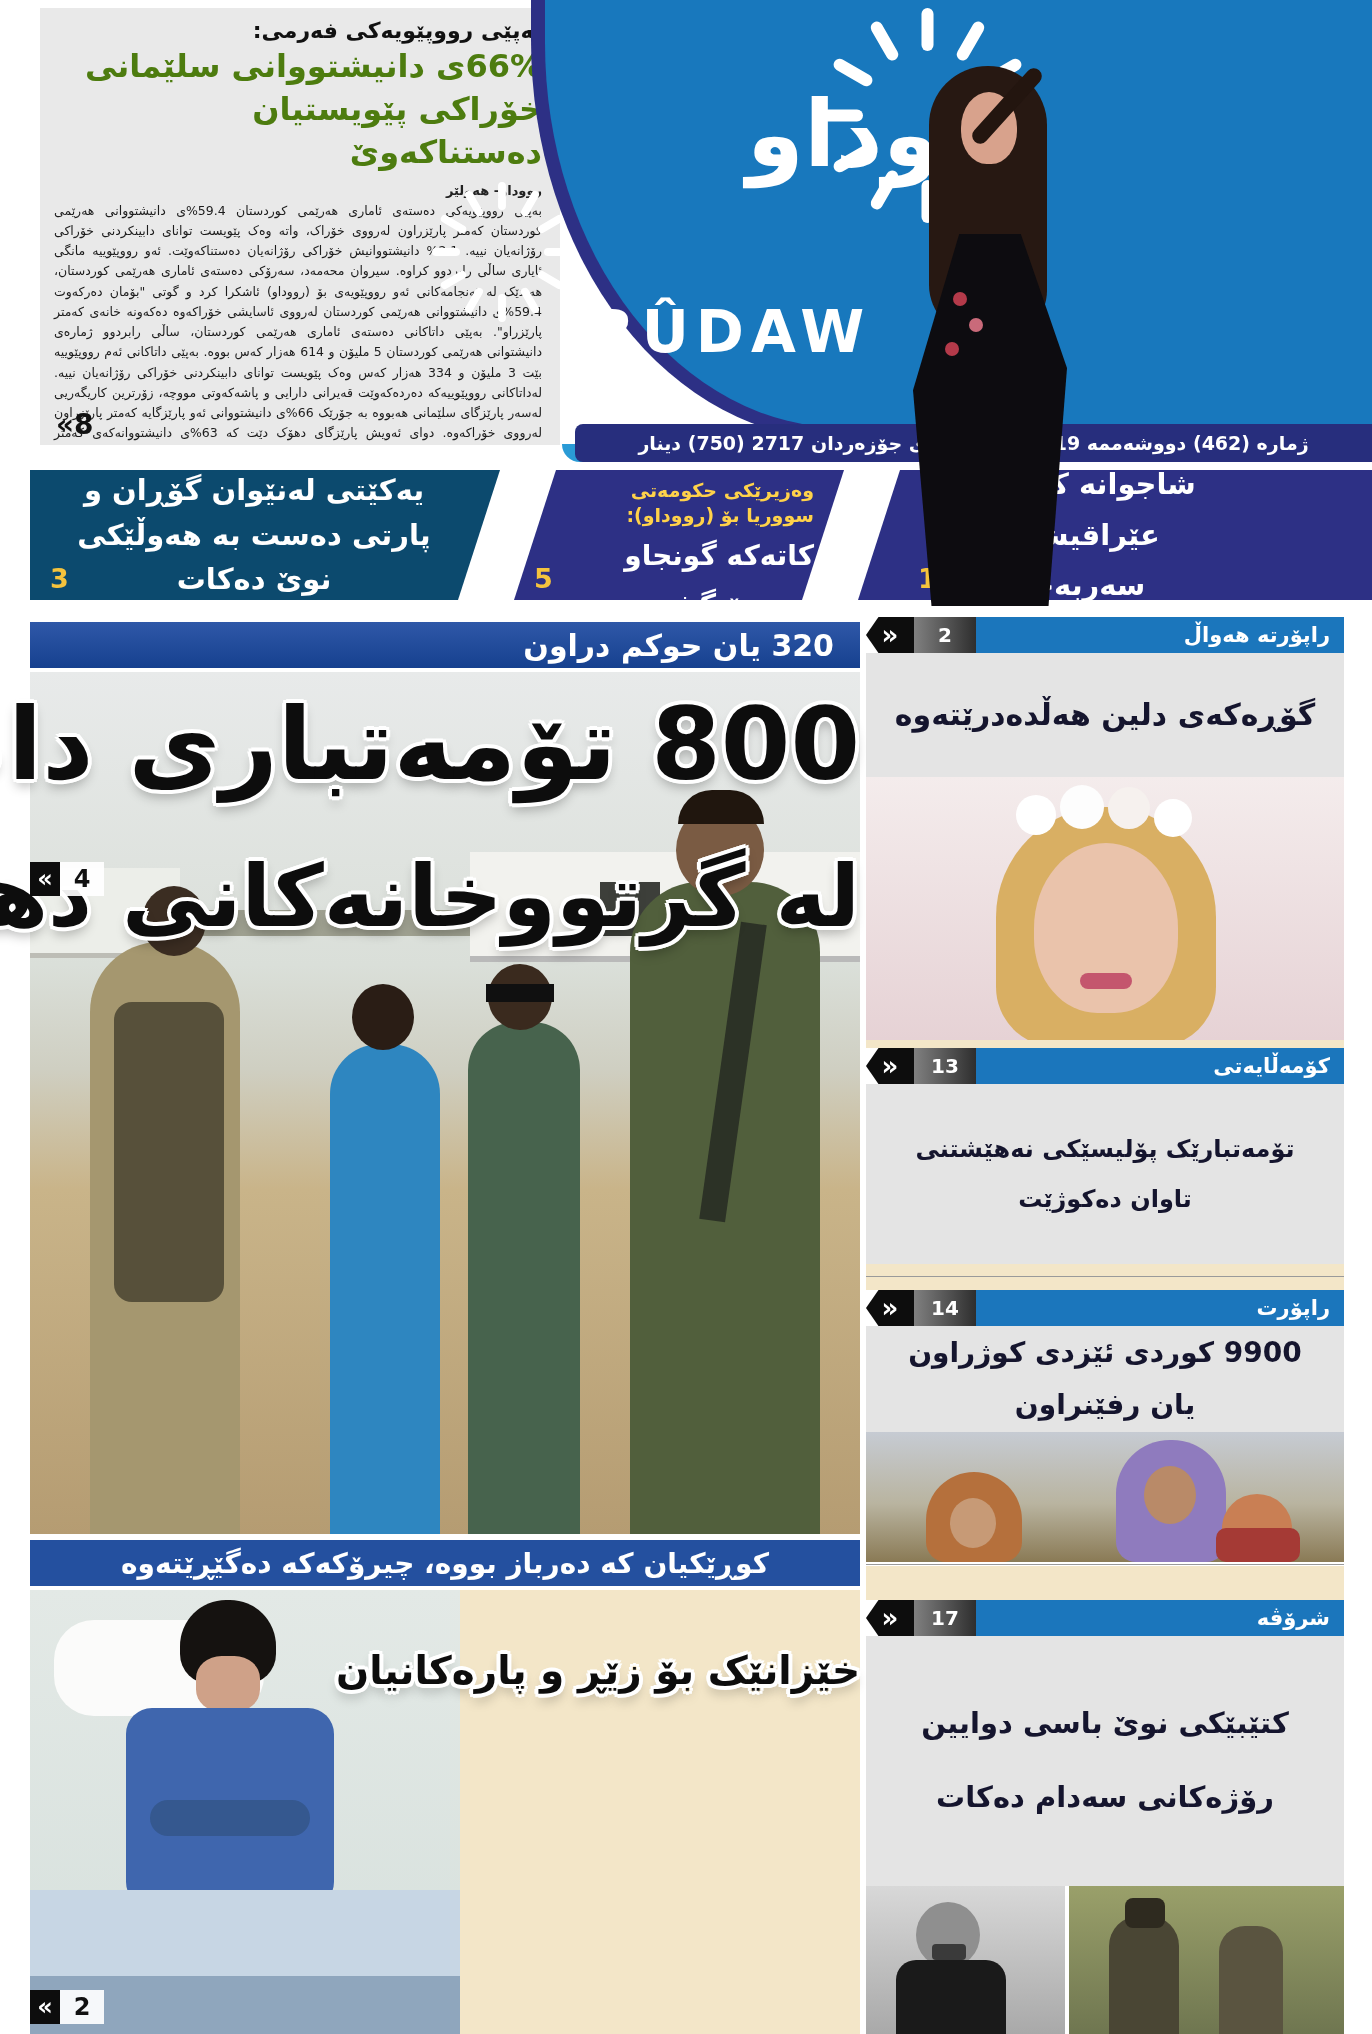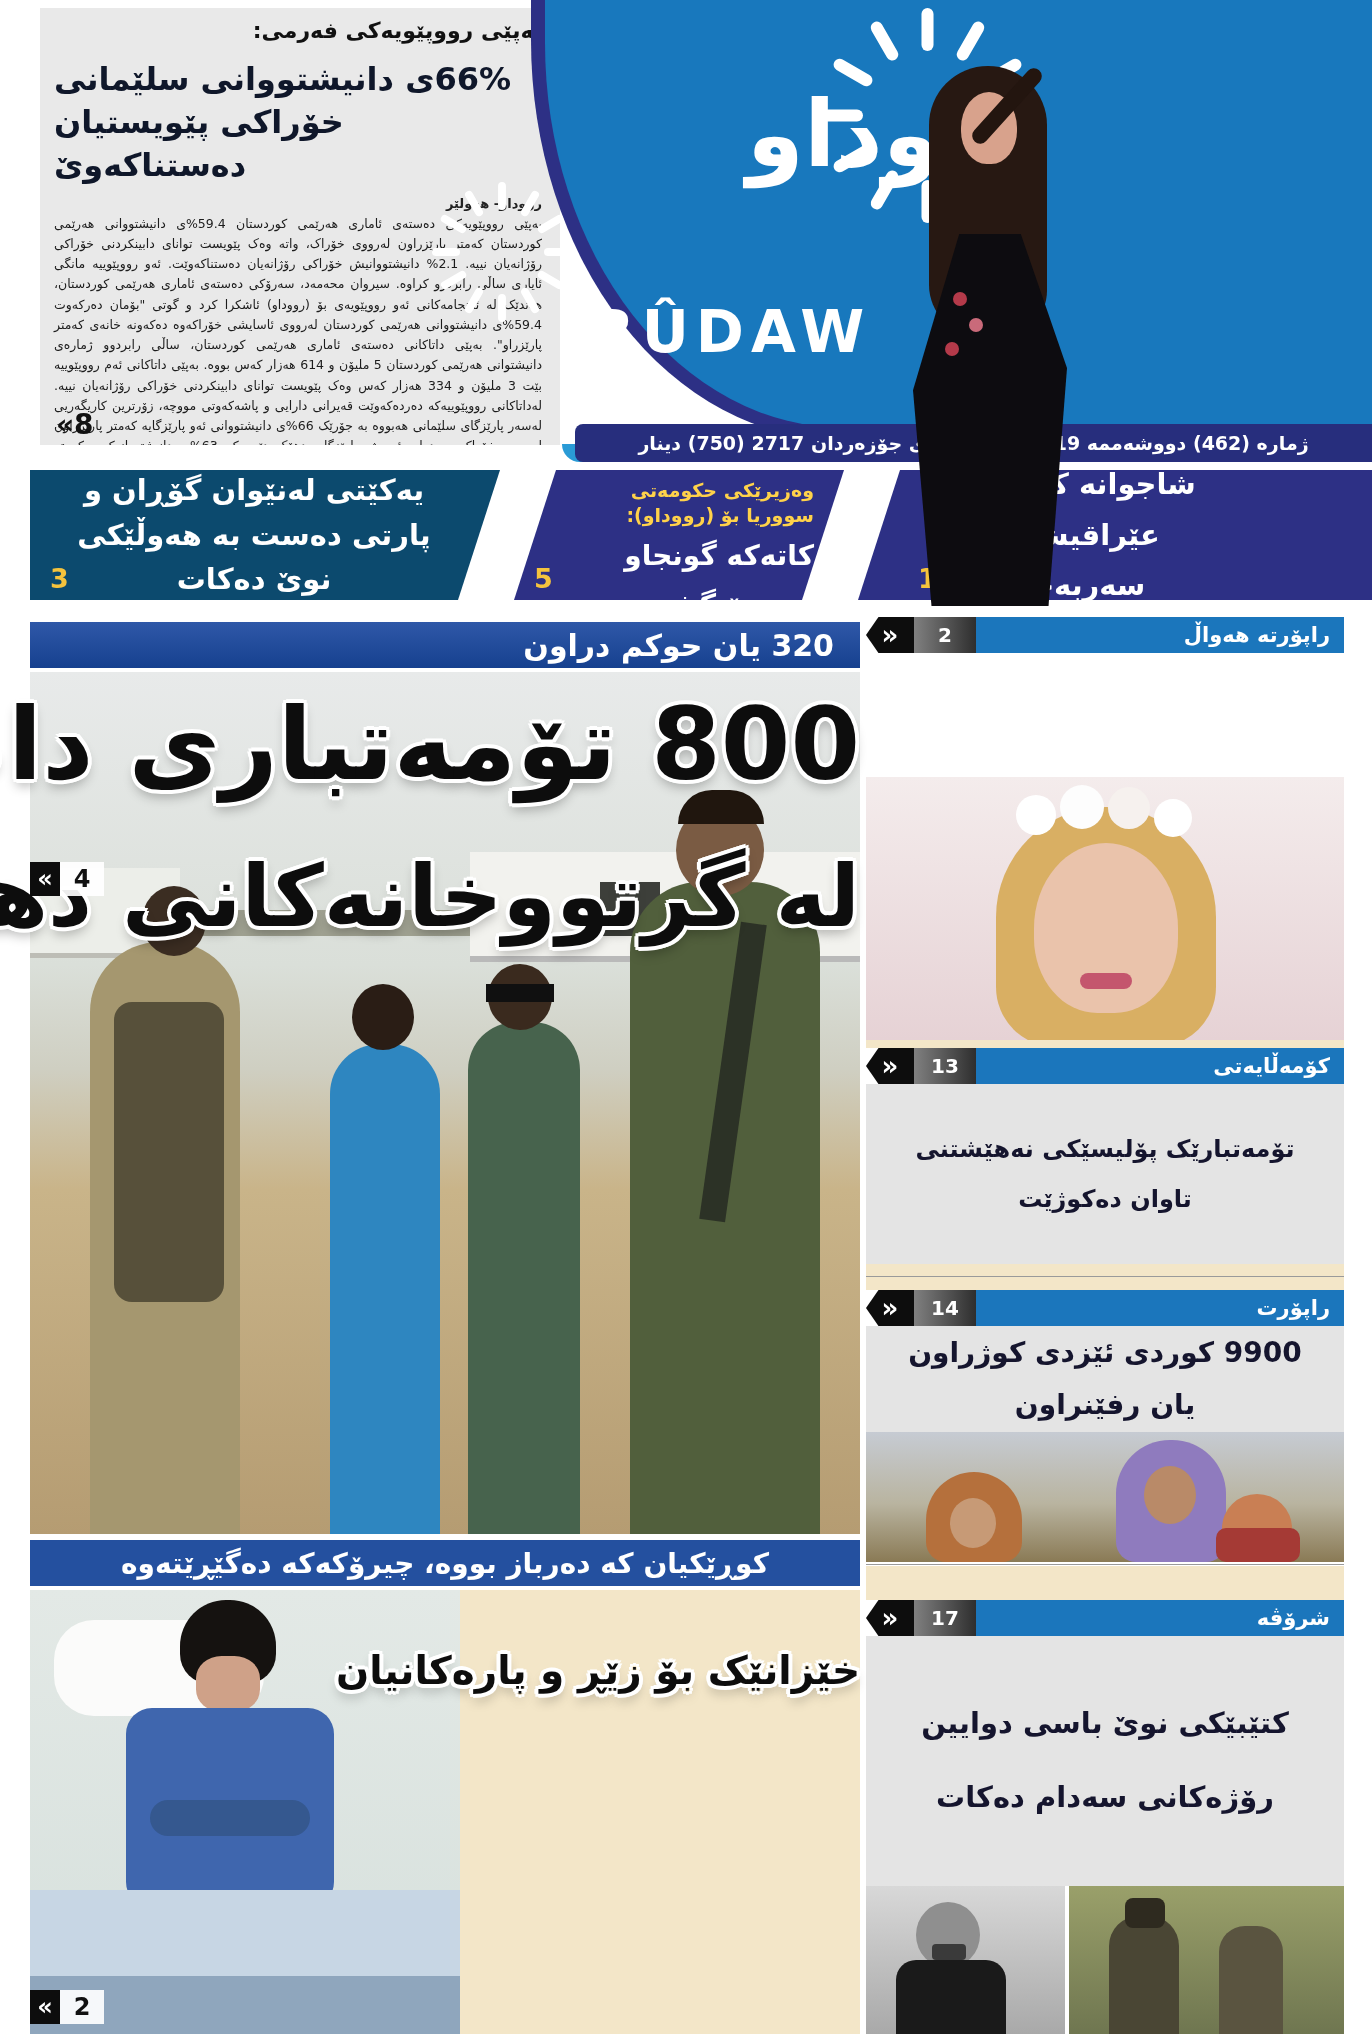--- a/index.html
+++ b/index.html
@@ -5,21 +5,21 @@
   *{margin:0;padding:0;box-sizing:border-box}
   html,body{background:#fff}
   .page{position:relative;width:1372px;height:2034px;background:#fff;overflow:hidden;
         font-family:"DejaVu Sans",sans-serif;direction:rtl;color:#111}
   .abs{position:absolute}
 
   
   .top-article{left:40px;top:8px;width:520px;height:437px;background:#e9e9e9;
                padding:10px 18px 6px 14px;overflow:hidden;z-index:1}
   .ta-kicker{font-size:22px;font-weight:bold;color:#111;text-align:right}
-  .ta-headline{font-size:32px;line-height:1.35;font-weight:bold;color:#0f172a;text-align:left;margin-top:15px}
+  .ta-headline{font-size:32px;line-height:1.35;font-weight:bold;color:#4d7c0f;text-align:right;margin-top:2px}
   .ta-byline{font-size:13px;font-weight:bold;margin-top:8px;text-align:right;color:#222}
   .ta-body{font-size:12.5px;line-height:1.62;text-align:justify;color:#1c1c1c;margin-top:3px}
   .pageref-inline{position:absolute;bottom:4px;left:16px;font-size:28px;font-weight:bold;color:#111;direction:ltr}
 
   
   .mh-accent{left:531px;top:0;width:841px;height:440px;background:#2d3085;
              border-bottom-left-radius:310px 400px;z-index:2}
   .mh-blue{left:545px;top:0;width:827px;height:428px;background:#1878bd;
            border-bottom-left-radius:300px 385px;z-index:2}
   .mh-wave{left:562px;top:444px;width:810px;height:18px;background:#2a9bd6;
@@ -222,20 +222,21 @@
   <div class="abs page-marker" style="left:30px;top:1990px">
     <span class="pm-ch">«</span>
     <span class="pm-num">2</span>
   </div>
 
   <div class="abs sb-header" style="top:617px">
     <span class="sb-label">راپۆرتە هەواڵ</span>
     <span class="sb-num">2</span>
     <span class="sb-arrow">«</span>
   </div>
+  <div class="abs sb-text" style="top:653px;height:124px;font-size:30px;line-height:1.85">گۆڕەکەی دلین هەڵدەدرێتەوە</div>
   <div class="abs sb-photo" style="top:777px;height:263px;background:linear-gradient(#f4ecec,#e6d2d5)">
     <div class="lp" style="left:130px;top:30px;width:220px;height:240px;background:#d9af63;border-radius:110px 110px 60px 60px"></div>
     <div class="lp" style="left:168px;top:66px;width:144px;height:170px;background:#eac3ab;border-radius:50% 50% 44% 44%"></div>
     <div class="lp" style="left:150px;top:18px;width:40px;height:40px;background:#fff;border-radius:50%"></div>
     <div class="lp" style="left:194px;top:8px;width:44px;height:44px;background:#fdfdfd;border-radius:50%"></div>
     <div class="lp" style="left:242px;top:10px;width:42px;height:42px;background:#f6f1ee;border-radius:50%"></div>
     <div class="lp" style="left:288px;top:22px;width:38px;height:38px;background:#fff;border-radius:50%"></div>
     <div class="lp" style="left:214px;top:196px;width:52px;height:16px;background:#c4566d;border-radius:8px"></div>
   </div>
 

